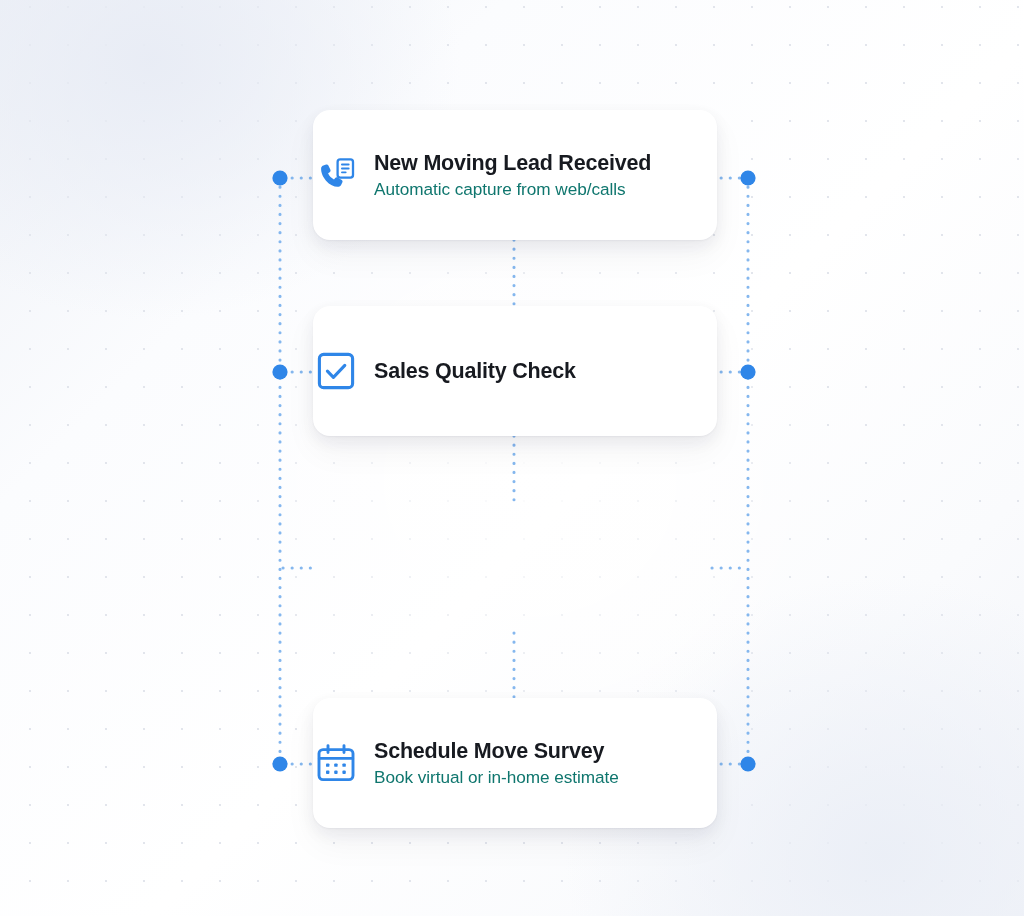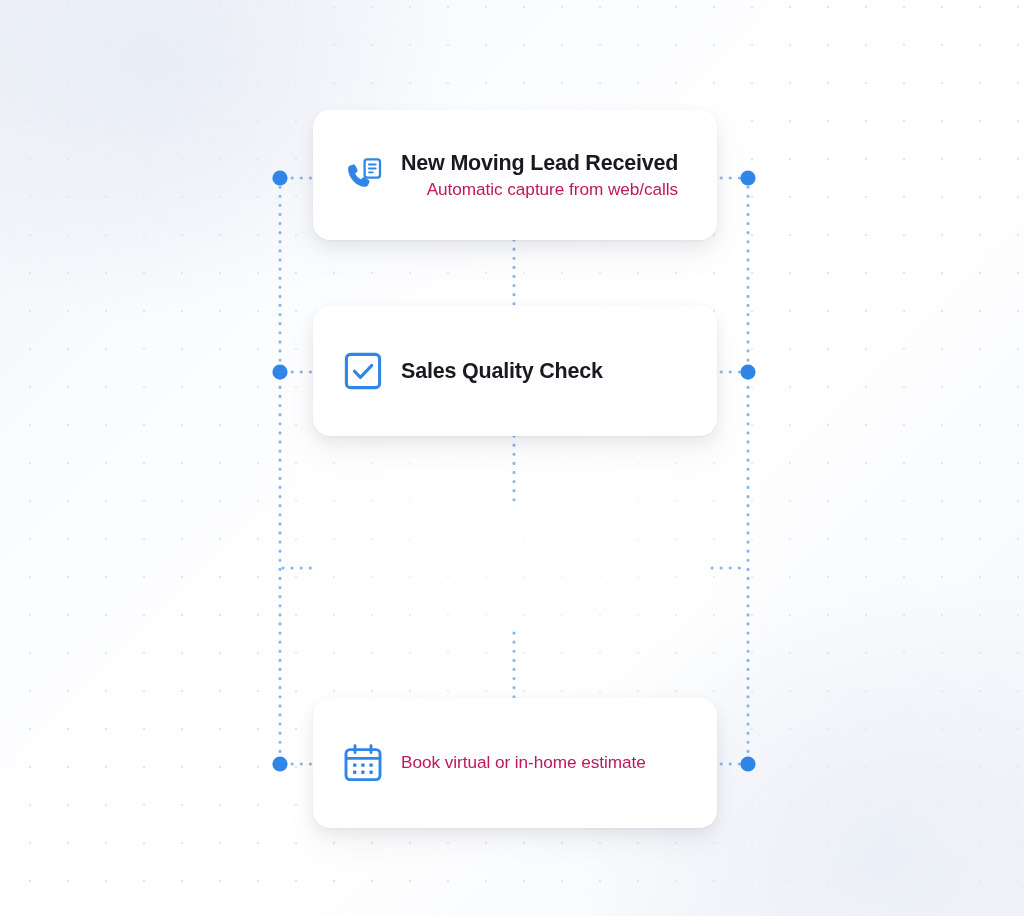--- a/index.html
+++ b/index.html
@@ -65,22 +65,20 @@
     height: 130px;
     background: #ffffff;
     border-radius: 17px;
     box-shadow:
       0 1px 2px rgba(23,32,56,0.045),
       0 6px 16px rgba(23,32,56,0.065),
       0 16px 34px rgba(23,32,56,0.045);
     display: flex;
     align-items: center;
     box-sizing: border-box;
-    padding-left: 27px;
-    text-align: right;
   }
   .card-1 { top: 110px; }
   .card-2 { top: 306px; }
   .card-3 { top: 503px; }
   .card-4 { top: 698px; }
 
   .card-icon {
     flex: 0 0 auto;
     width: 46px;
     height: 46px;
@@ -101,21 +99,21 @@
     font-size: 21.5px;
     font-weight: 700;
     color: #171a20;
     letter-spacing: -0.2px;
     line-height: 1.22;
     white-space: nowrap;
   }
   .card-sub {
     font-size: 17.2px;
     font-weight: 400;
-    color: #be185d;
+    color: #0f766e;
     letter-spacing: -0.05px;
     line-height: 1.25;
     white-space: nowrap;
   }
 </style>
 </head>
 <body>
 
 <div id="canvas">
 
@@ -197,17 +195,18 @@
           <rect x="10.0" y="20.4" width="3.4" height="3.4" rx="0.9"></rect>
           <rect x="18.2" y="20.4" width="3.4" height="3.4" rx="0.9"></rect>
           <rect x="26.4" y="20.4" width="3.4" height="3.4" rx="0.9"></rect>
           <rect x="10.0" y="27.6" width="3.4" height="3.4" rx="0.9"></rect>
           <rect x="18.2" y="27.6" width="3.4" height="3.4" rx="0.9"></rect>
           <rect x="26.4" y="27.6" width="3.4" height="3.4" rx="0.9"></rect>
         </g>
       </svg>
     </div>
     <div class="card-text">
+      <div class="card-title">Schedule Move Survey</div>
       <div class="card-sub">Book virtual or in-home estimate</div>
     </div>
   </div>
 
 </div>
 
 </body></html>

